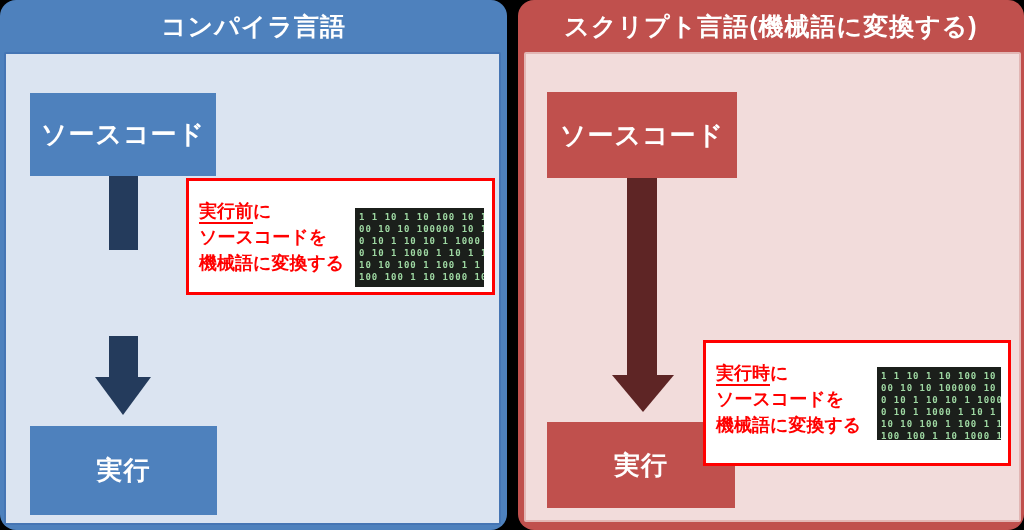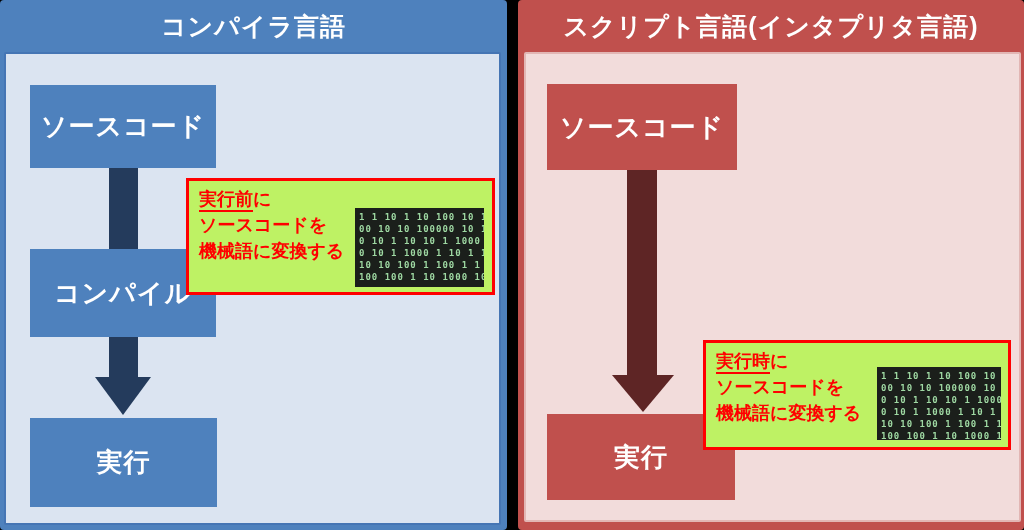--- a/index.html
+++ b/index.html
@@ -1,20 +1,20 @@
 <!DOCTYPE html>
 <html><head>
 <meta charset="utf-8">
 <style>
   html,body { margin:0; padding:0; background:#000; }
   .stage {
     position:relative; width:1024px; height:530px; background:#000;
     font-family:"Liberation Sans", sans-serif; overflow:hidden;
   }
-  .panel { position:absolute; top:0; height:530px; border-radius:4px; }
+  .panel { position:absolute; top:0; height:530px; border-radius:16px; }
   .panel.compiler { left:0; width:507px; background:#4E81BD; }
   .panel.script   { left:518px; width:506px; background:#C0504D; }
 
   .panel-header {
     position:absolute; top:0; left:0; right:0; height:52px;
     display:flex; align-items:center; justify-content:center;
     color:#FFFFFF; font-weight:bold; font-size:25px; letter-spacing:1px;
   }
   .panel-body { position:absolute; box-sizing:border-box; }
   .compiler .panel-body {
@@ -22,43 +22,43 @@
     background:#DBE4F1; border:2px solid #4575B4; border-radius:2px;
   }
   .script .panel-body {
     left:6px; top:52px; width:497px; height:470px;
     background:#F2DCDB; border:2px solid #E2B6B4; border-radius:2px;
   }
 
   .node {
     position:absolute; z-index:2;
     display:flex; align-items:center; justify-content:center;
-    color:#FFFFFF; font-weight:bold; font-size:26px; letter-spacing:1px;
+    color:#FFFFFF; font-weight:bold; font-size:26px; letter-spacing:1px;margin-top:8px;
   }
   .compiler .node { background:#4E81BD; }
   .script   .node { background:#C0504D; }
 
   .conn { position:absolute; z-index:1; }
   .compiler .conn { background:#243B5C; }
   .script   .conn { background:#5E2525; }
 
   .arrow-head { position:absolute; z-index:1; width:0; height:0; }
   .compiler .arrow-head {
     border-left:28px solid transparent; border-right:28px solid transparent;
     border-top:38px solid #243B5C;
   }
   .script .arrow-head {
     border-left:31px solid transparent; border-right:31px solid transparent;
     border-top:37px solid #5E2525;
   }
 
   .callout {
     position:absolute; z-index:5; box-sizing:border-box;
-    background:#bef264; border:3px solid #FF0000;
-    padding:5px 8px 5px 10px;
+    background:#ffffff; border:3px solid #FF0000;
+    padding:17px 8px 5px 10px;
   }
   .callout-text {
     color:#FF0000; font-weight:bold; font-size:18px; line-height:26px;
     white-space:nowrap;
   }
   .callout-text .u { border-bottom:2px solid #FF0000; padding-bottom:1px; }
 
   .binary {
     position:absolute; box-sizing:border-box; overflow:hidden;
     background:#1B1F1B; color:#9FD9A3;
@@ -76,58 +76,57 @@
   .compiler .shaft-2     { left:109px; top:336px; width:29px;  height:41px; }
   .compiler .arrow-head  { left:95px;  top:377px; }
   .compiler .box-execute { left:30px;  top:418px; width:187px; height:89px; }
   .compiler .callout     { left:186px; top:178px; width:309px; height:117px; }
 
   
   .script .box-source  { left:29px;  top:84px;  width:190px; height:86px; }
   .script .shaft-1     { left:109px; top:169px; width:30px;  height:206px; }
   .script .arrow-head  { left:94px;  top:375px; }
   .script .box-execute { left:29px;  top:414px; width:188px; height:86px; }
-  .script .callout     { left:185px; top:340px; width:308px; height:110px; }
+  .script .callout     { left:185px; top:340px; width:308px; height:126px; }
 </style>
 </head>
 <body>
 
 <div class="stage">
 
   <section class="panel compiler">
     <div class="panel-header">コンパイラ言語</div>
     <div class="panel-body"></div>
 
     <div class="conn conn-1"></div>
     <div class="conn shaft-2"></div>
     <div class="arrow-head"></div>
 
     <div class="node box-source">ソースコード</div>
-    <div class="node box-compile">コンパイル</div>
     <div class="node box-execute">実行</div>
 
     <div class="callout">
       <div class="callout-text">
         <div><span class="u">実行前</span><span>に</span></div>
         <div>ソースコードを</div>
         <div>機械語に変換する</div>
       </div>
       <div class="binary">
         <div>1 1 10 1 10 100 10 1 10</div>
         <div>00 10 10 100000 10 1</div>
         <div>0 10 1 10 10 1 1000 10</div>
         <div>0 10 1 1000 1 10 1 100</div>
         <div>10 10 100 1 100 1 1 10</div>
         <div>100 100 1 10 1000 10</div>
       </div>
     </div>
   </section>
 
   <section class="panel script">
-    <div class="panel-header">スクリプト言語(インタプリタ言語)</div>
+    <div class="panel-header">スクリプト言語(機械語に変換する)</div>
     <div class="panel-body"></div>
 
     <div class="conn shaft-1"></div>
     <div class="arrow-head"></div>
 
     <div class="node box-source">ソースコード</div>
     <div class="node box-execute">実行</div>
 
     <div class="callout">
       <div class="callout-text">

